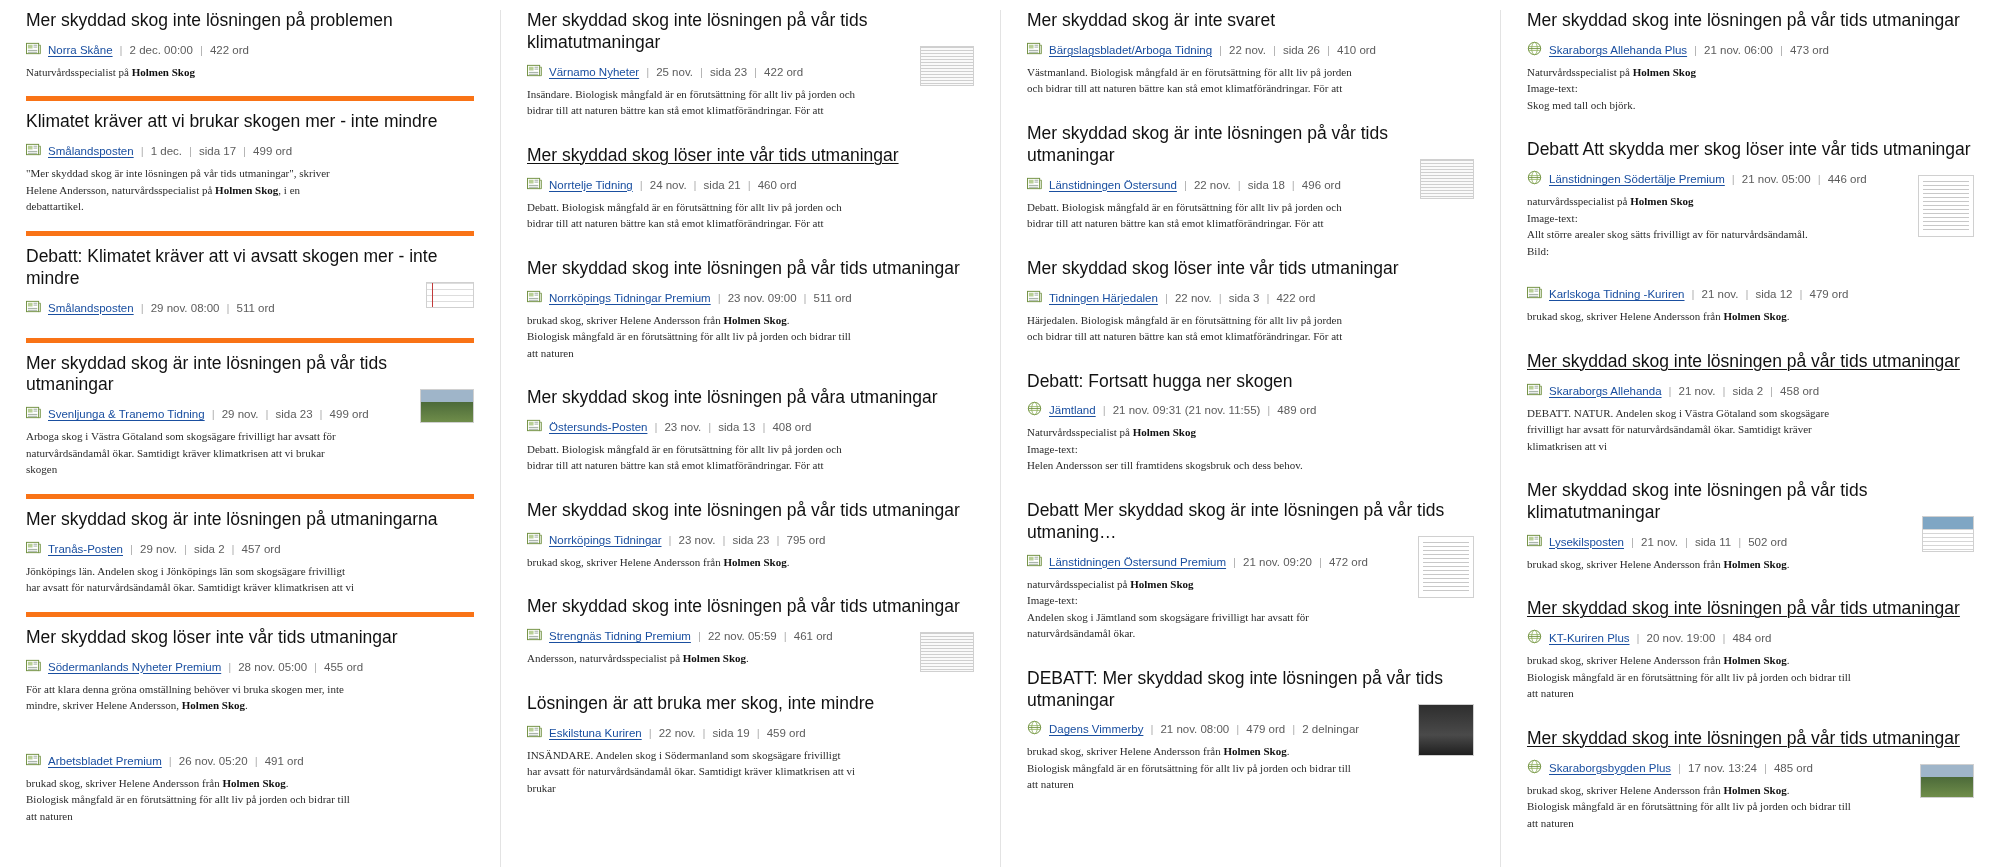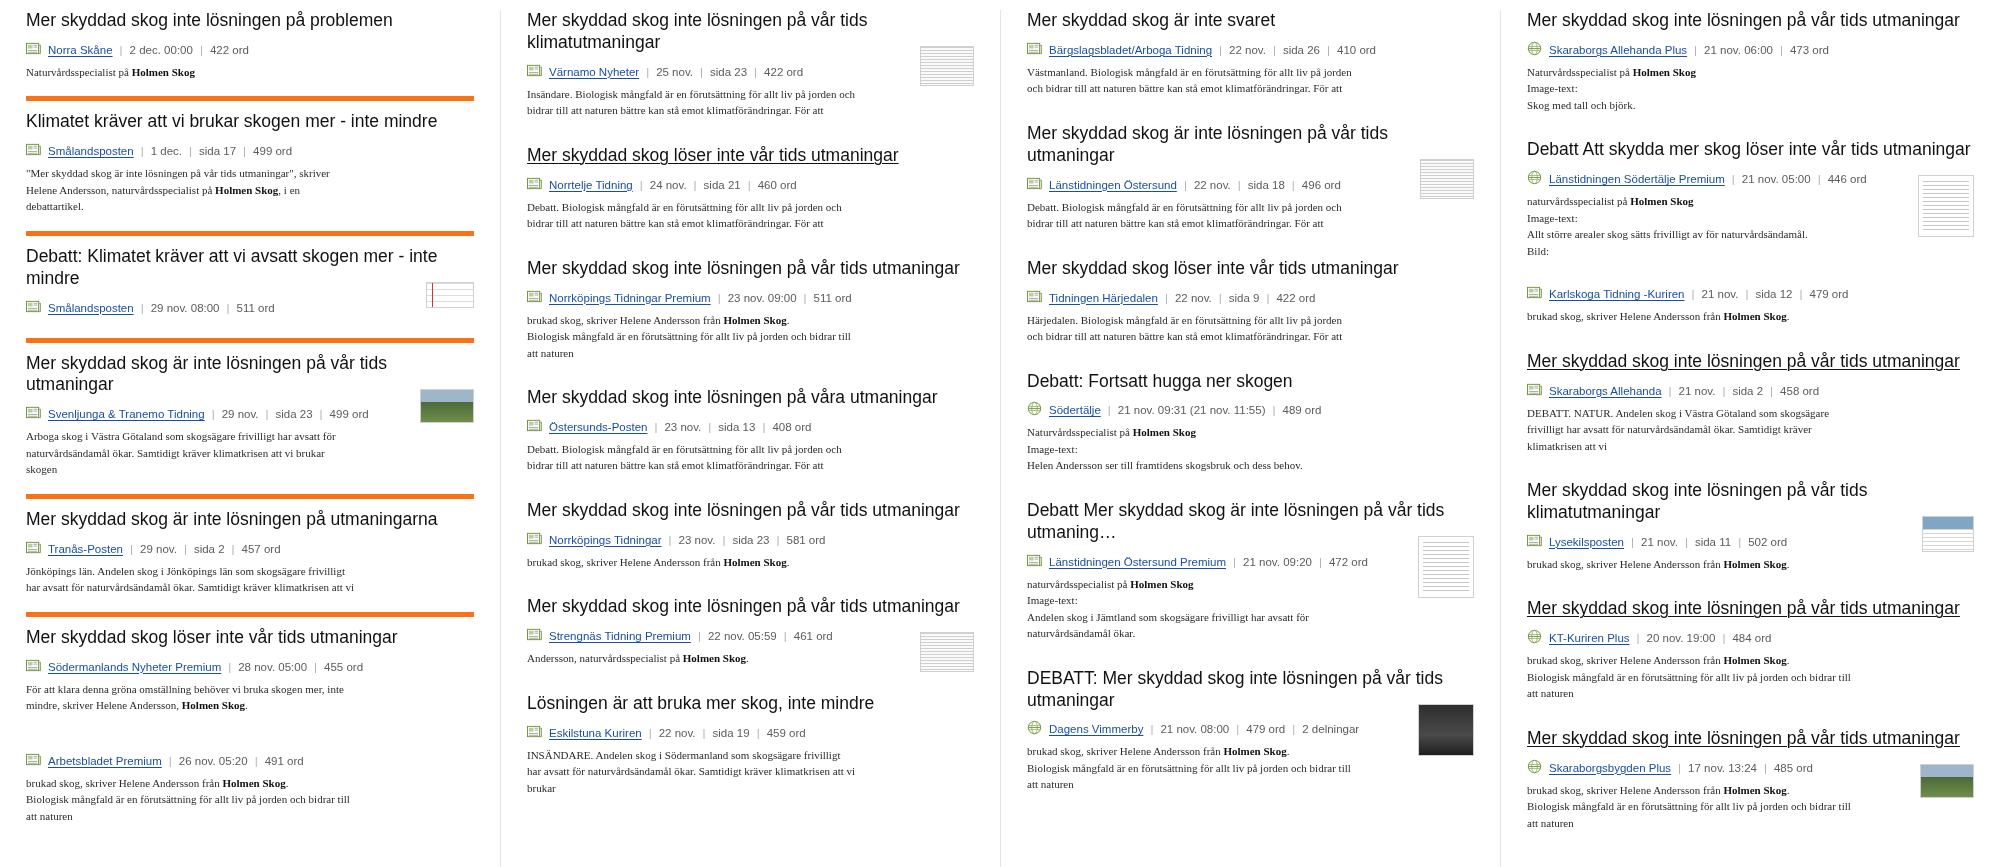--- a/index.html
+++ b/index.html
@@ -396,21 +396,21 @@
                 <rect x="2" y="11.5" width="10" height="1" fill="#9aa89a"></rect>
                 <path d="M13.5 4.5 L15.5 4.5 L15.5 13.5 L13.5 13.5 Z" fill="#e8eee0" stroke="#6f8f3e" stroke-width="0.8"></path>
               </svg>
             </span>
             <a class="source" href="#">Norrköpings Tidningar</a>
             <span class="divider">|</span>
             <span class="metabit">23 nov.</span>
             <span class="divider">|</span>
             <span class="metabit">sida 23</span>
             <span class="divider">|</span>
-            <span class="metabit">581 ord</span>
+            <span class="metabit">795 ord</span>
           </div>
           <div class="snippet">brukad skog, skriver Helene Andersson från <b>Holmen Skog</b>.</div>
         </div>
         <div class="article">
           <div class="title">Mer skyddad skog inte lösningen på vår tids utmaningar</div>
           <div class="meta">
             <span class="src-icon">
               <svg width="15" height="15" viewBox="0 0 16 16">
                 <rect x="0.5" y="2.5" width="13" height="11" fill="#ffffff" stroke="#6f8f3e" stroke-width="1"></rect>
                 <rect x="2" y="4" width="5" height="4" fill="#b8cf96"></rect>
@@ -518,38 +518,38 @@
                 <rect x="8" y="6" width="4" height="1" fill="#9aa89a"></rect>
                 <rect x="2" y="9.5" width="10" height="1" fill="#9aa89a"></rect>
                 <rect x="2" y="11.5" width="10" height="1" fill="#9aa89a"></rect>
                 <path d="M13.5 4.5 L15.5 4.5 L15.5 13.5 L13.5 13.5 Z" fill="#e8eee0" stroke="#6f8f3e" stroke-width="0.8"></path>
               </svg>
             </span>
             <a class="source" href="#">Tidningen Härjedalen</a>
             <span class="divider">|</span>
             <span class="metabit">22 nov.</span>
             <span class="divider">|</span>
-            <span class="metabit">sida 9</span>
+            <span class="metabit">sida 3</span>
             <span class="divider">|</span>
             <span class="metabit">422 ord</span>
           </div>
           <div class="snippet">Härjedalen. Biologisk mångfald är en förutsättning för allt liv på jorden och bidrar till att naturen bättre kan stå emot klimatförändringar. För att</div>
         </div>
         <div class="article">
           <div class="title">Debatt: Fortsatt hugga ner skogen</div>
           <div class="meta">
             <span class="src-icon">
               <svg width="15" height="15" viewBox="0 0 16 16">
                 <circle cx="8" cy="8" r="6.6" fill="#ffffff" stroke="#6f8f3e" stroke-width="1"></circle>
                 <ellipse cx="8" cy="8" rx="3" ry="6.6" fill="none" stroke="#8fb05e" stroke-width="0.9"></ellipse>
                 <path d="M1.6 6 H14.4 M1.6 10 H14.4" stroke="#8fb05e" stroke-width="0.9" fill="none"></path>
                 <path d="M1.4 8 H14.6" stroke="#6f8f3e" stroke-width="0.9"></path>
               </svg>
             </span>
-            <a class="source" href="#">Södertälje</a>
+            <a class="source" href="#">Jämtland</a>
             <span class="divider">|</span>
             <span class="metabit">21 nov. 09:31 (21 nov. 11:55)</span>
             <span class="divider">|</span>
             <span class="metabit">489 ord</span>
           </div>
           <div class="snippet">Naturvårdsspecialist på <b>Holmen Skog</b><br><span class="lbl">Image-text:</span>Helen Andersson ser till framtidens skogsbruk och dess behov.</div>
         </div>
         <div class="article">
           <div class="title">Debatt Mer skyddad skog är inte lösningen på vår tids utmaning…</div>
           <div class="meta">

